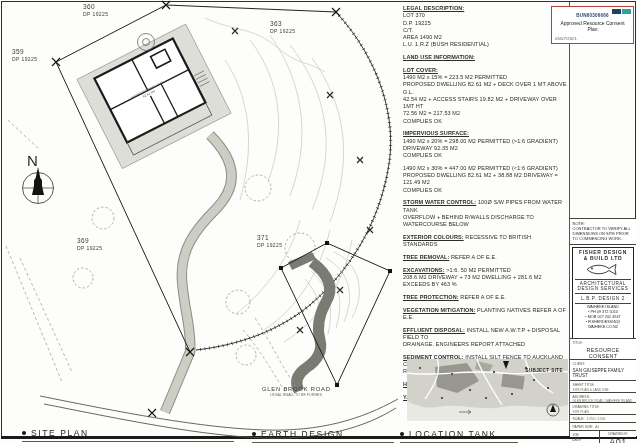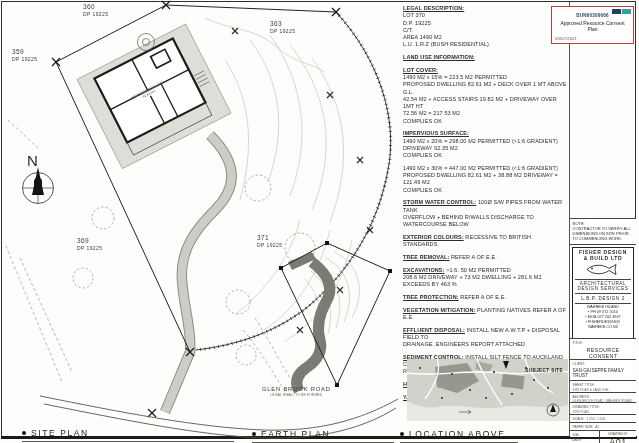--- a/index.html
+++ b/index.html
@@ -293,26 +293,26 @@
   </svg>
   <div class="subject-label">SUBJECT SITE</div>
 </div>
 
 <div class="vtitle" style="left:22px;top:422px;width:212px">
   <span class="vt-dot"></span><span class="vt-label">SITE PLAN</span>
   <div class="vt-line"></div>
   <div class="vt-scale">1:250</div>
 </div>
 <div class="vtitle" style="left:252px;top:423px;width:142px">
-  <span class="vt-dot"></span><span class="vt-label">EARTH PLAN</span>
+  <span class="vt-dot"></span><span class="vt-label">EARTH DESIGN</span>
   <div class="vt-line"></div>
   
 </div>
 <div class="vtitle" style="left:400px;top:423px;width:118px">
-  <span class="vt-dot"></span><span class="vt-label">LOCATION ABOVE</span>
+  <span class="vt-dot"></span><span class="vt-label">LOCATION TANK</span>
   <div class="vt-line"></div>
   
 </div>
 
 <div class="stamp">
   <div class="ac-logo">
       <i class="ac-a"></i>
       <i class="ac-b"></i>
     </div>
   <div class="stamp-code">BUN60306666</div>

